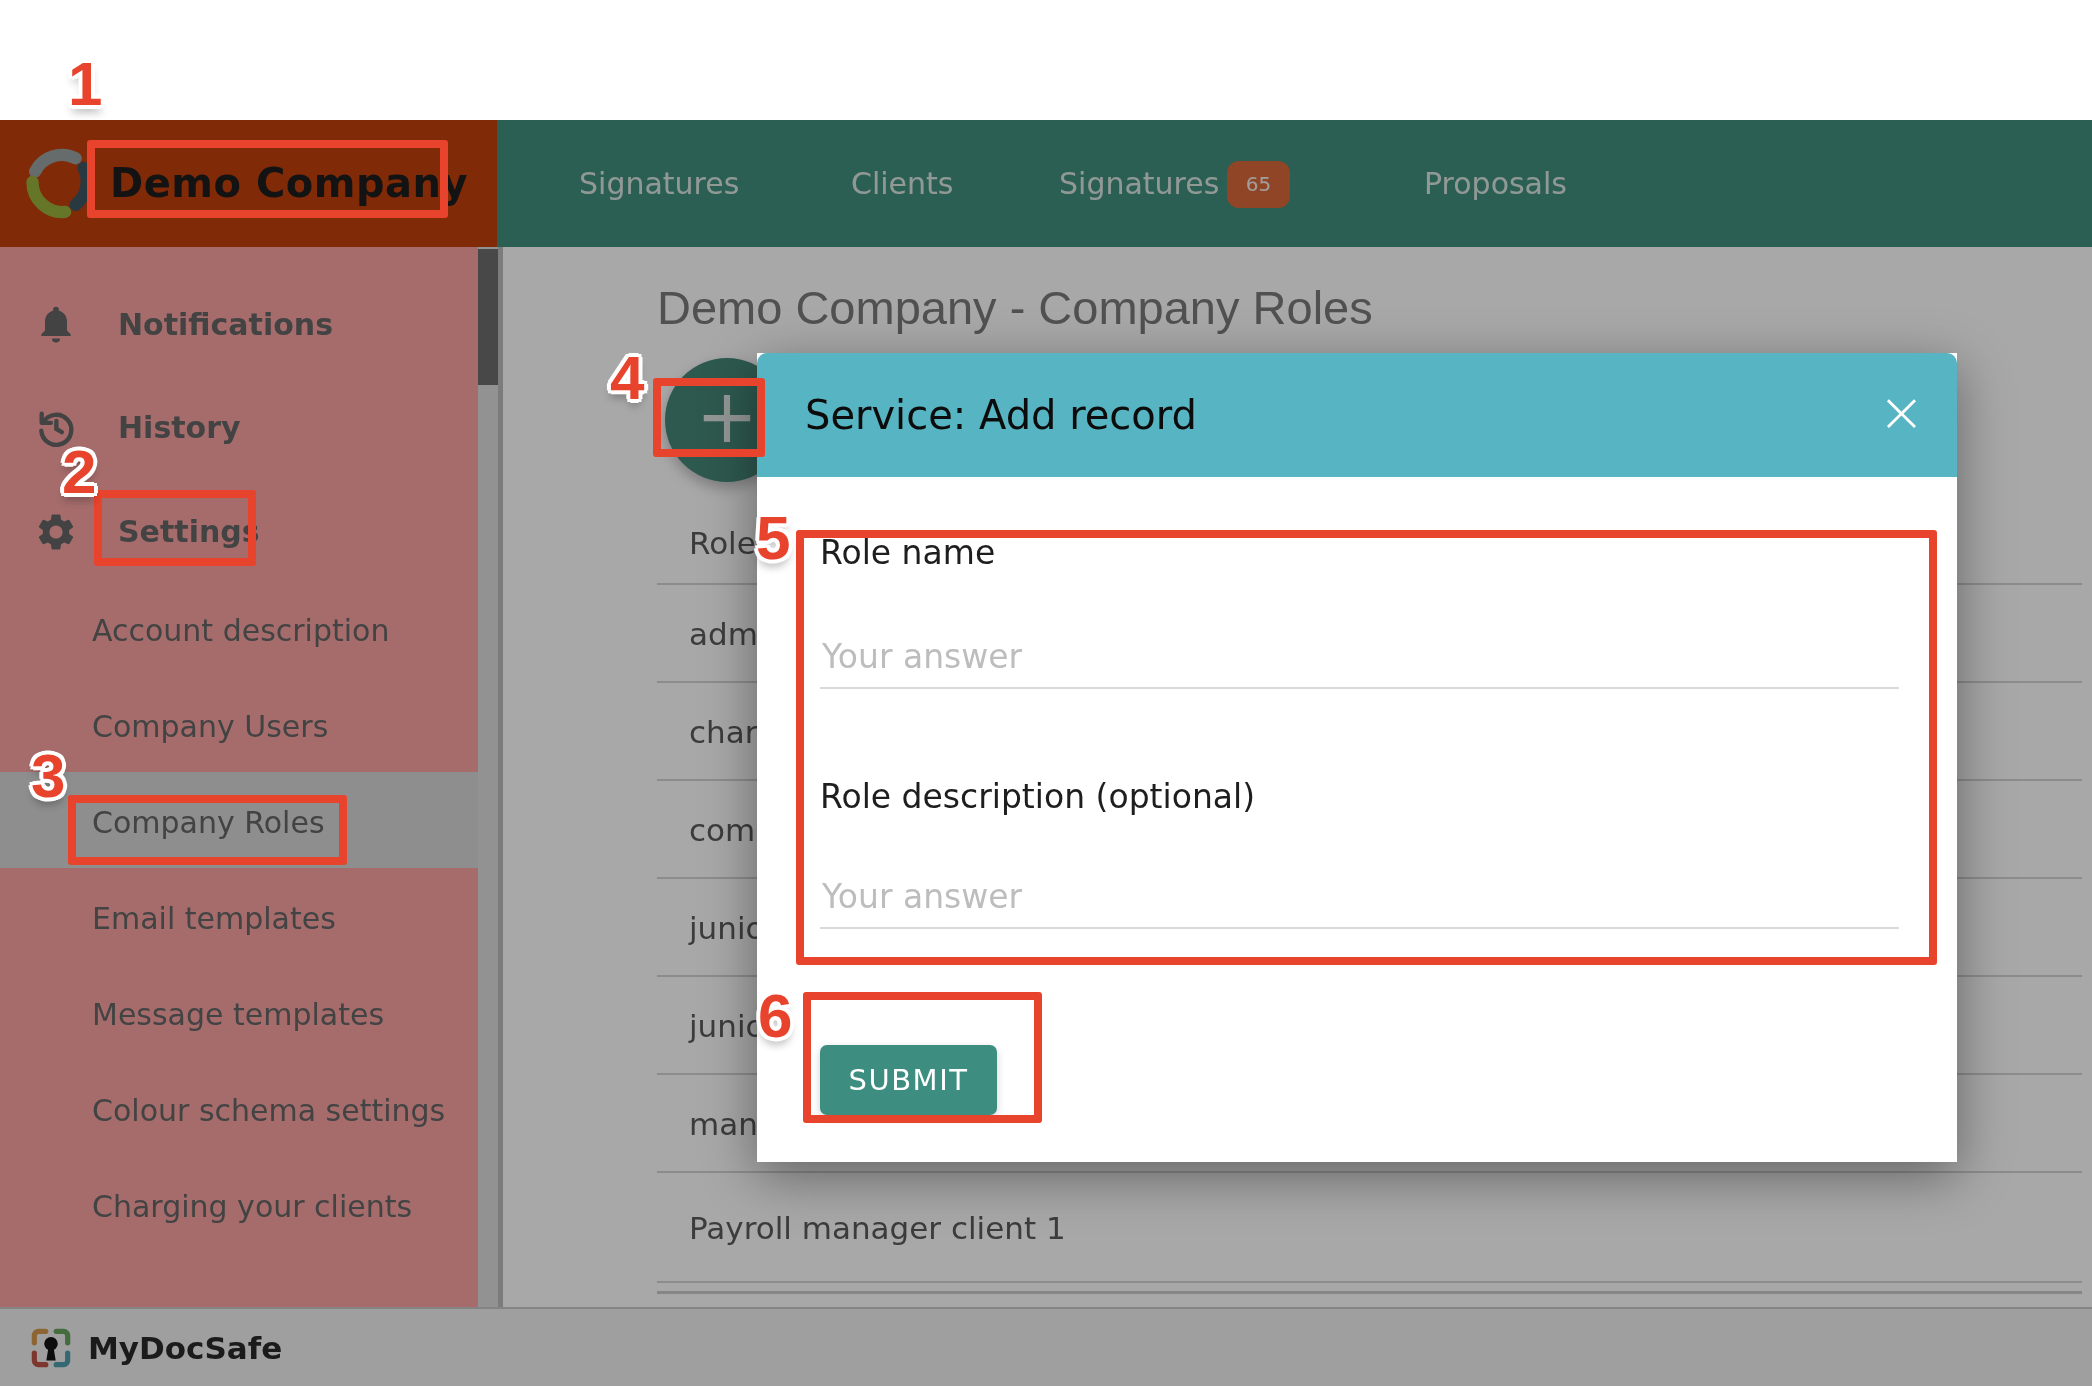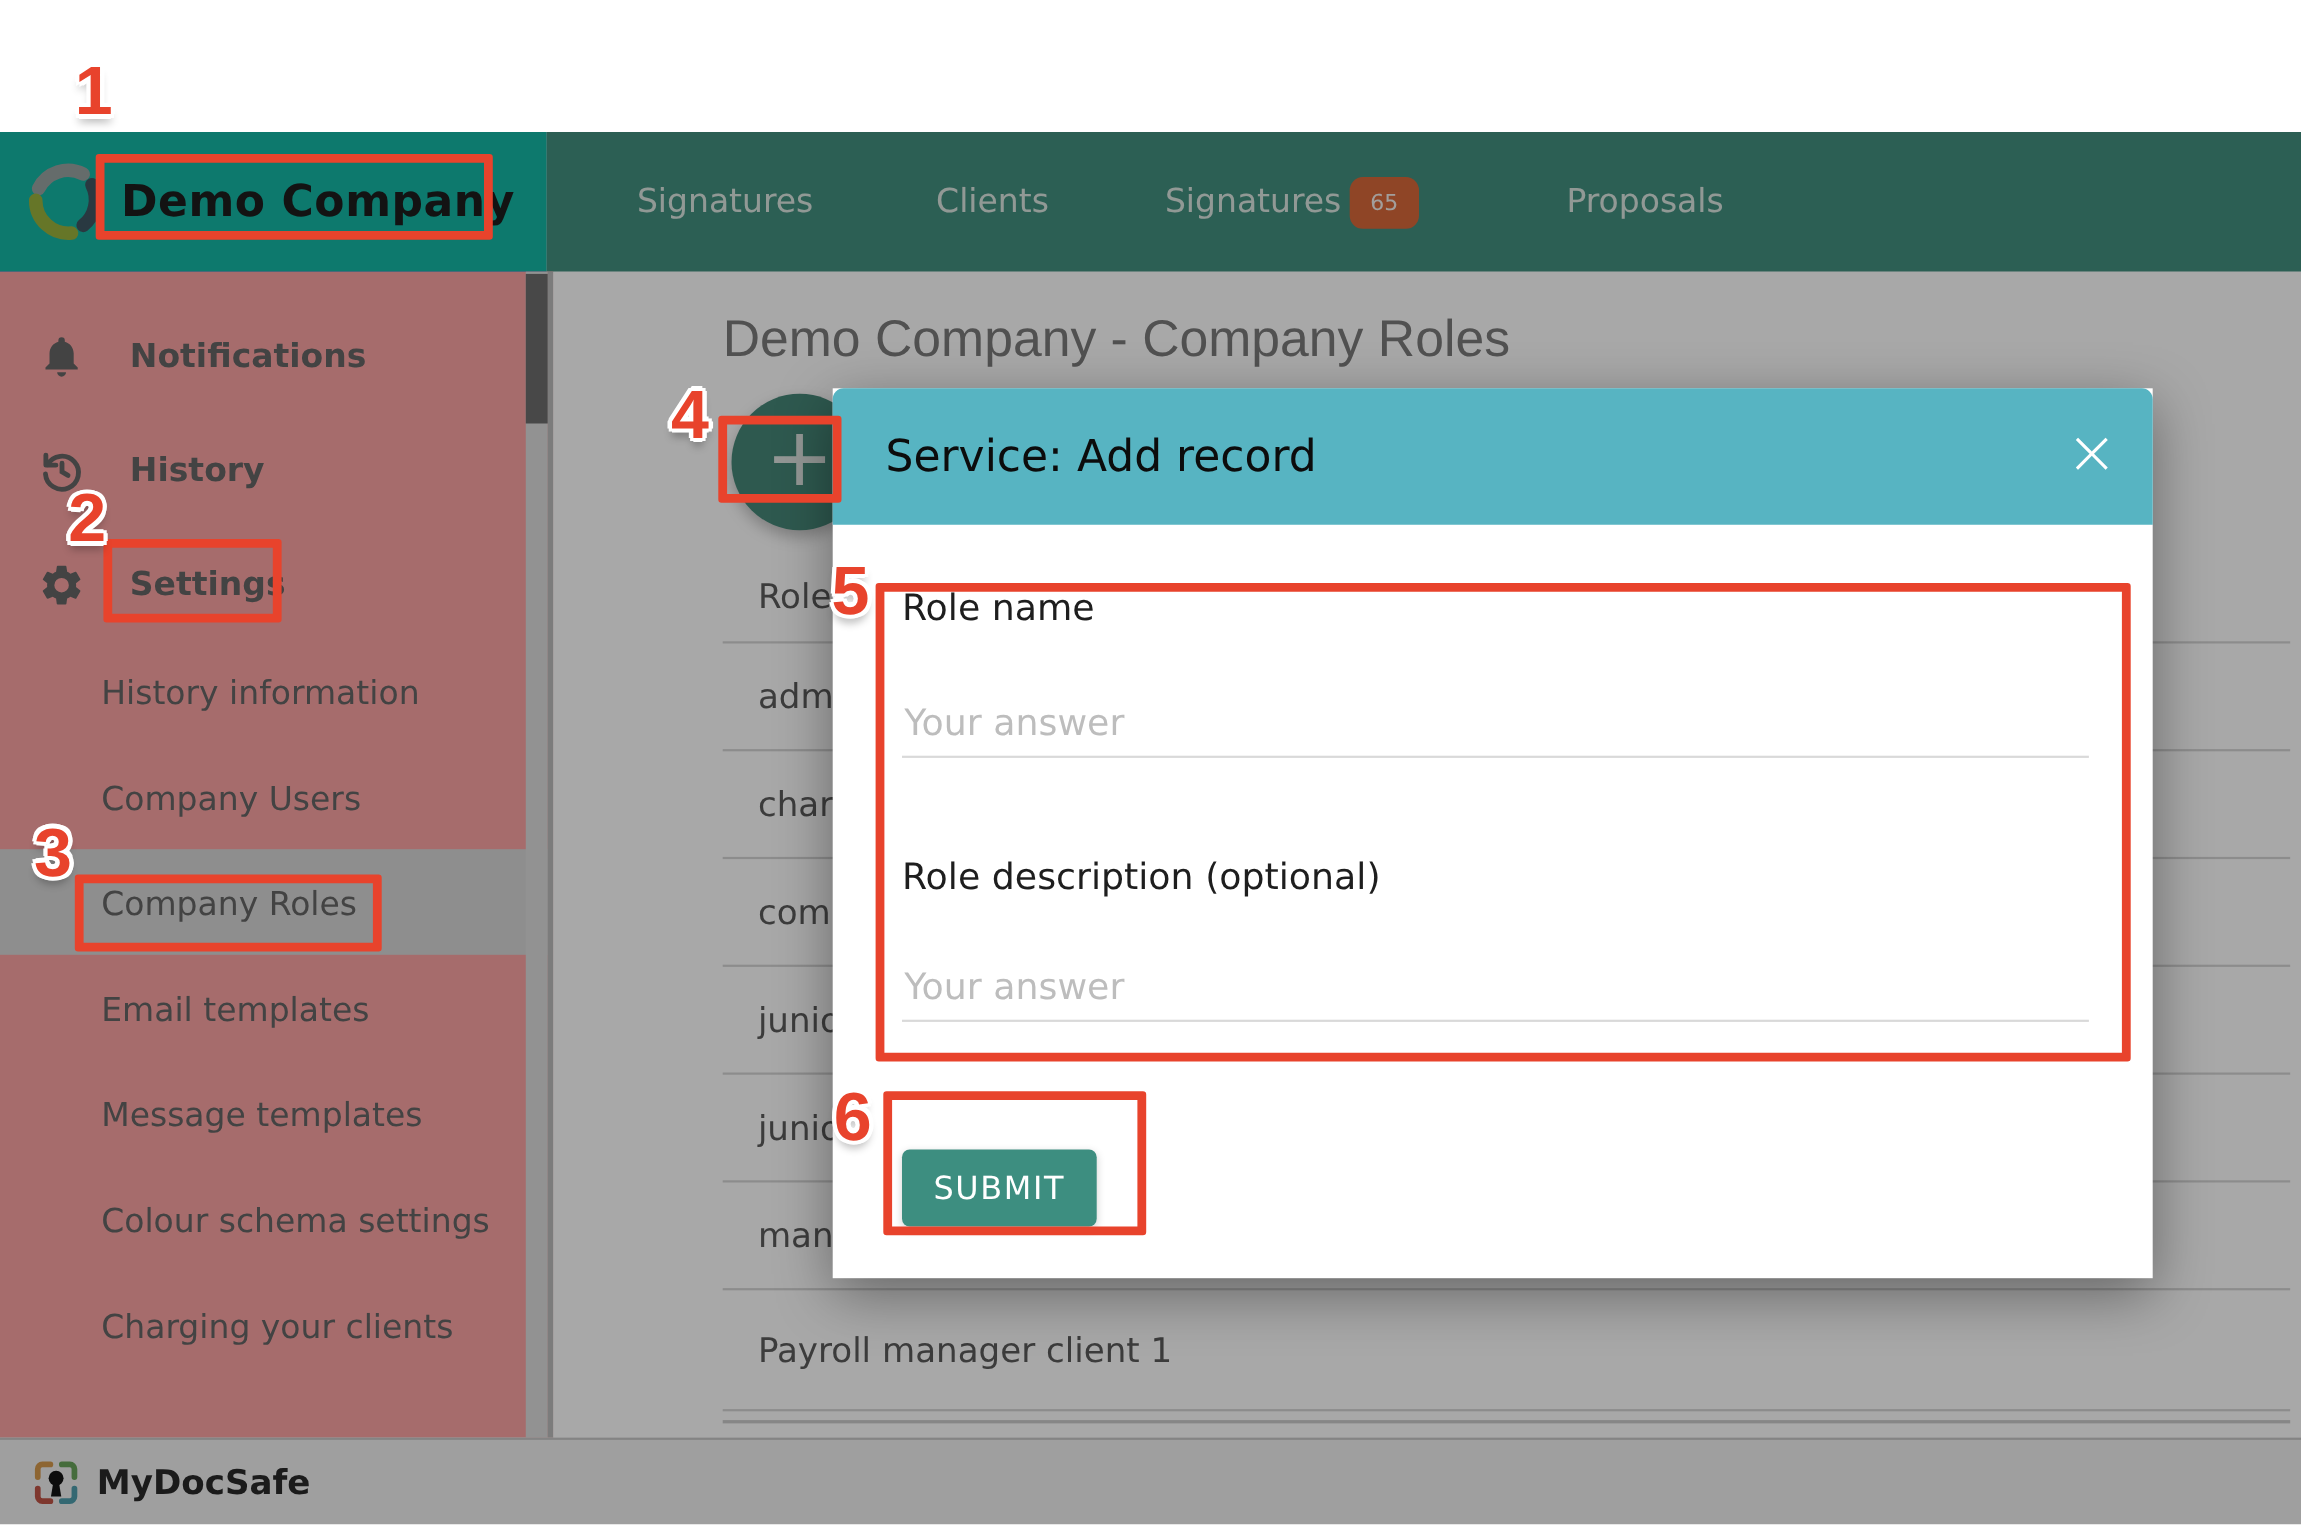--- a/index.html
+++ b/index.html
@@ -5,21 +5,21 @@
   html,body{margin:0;padding:0;background:#ffffff;}
   .stage{position:relative;width:2092px;height:1386px;overflow:hidden;
          font-family:"DejaVu Sans","Liberation Sans",sans-serif;background:#ffffff;}
   .abs{position:absolute;}
 
   
   .chrome-strip{left:0;top:0;width:2092px;height:120px;background:#ffffff;}
 
   
   .header{left:0;top:120px;width:2092px;height:127px;}
-  .brand{position:absolute;left:0;top:0;width:497px;height:127px;background:#14b8a6;
+  .brand{position:absolute;left:0;top:0;width:497px;height:127px;background:#c2410c;
          border-bottom:2px solid #8b5cf6;}
   .brand-logo{position:absolute;left:14px;top:18px;width:88px;height:88px;}
   .brand-name{position:absolute;left:110px;top:0;height:127px;line-height:127px;
               font-size:40px;font-weight:bold;color:#1d1d1d;letter-spacing:.5px;}
   .nav{position:absolute;left:497px;top:0;width:1595px;height:127px;background:#449080;}
   .nav-item{position:absolute;top:0;height:127px;line-height:127px;font-size:30px;
             color:#dde8e3;}
   .nav-badge{position:absolute;left:730px;top:41px;width:63px;height:47px;background:#d9693b;
              border-radius:12px;color:#f6f0ec;font-size:20px;text-align:center;line-height:47px;}
 
@@ -130,21 +130,21 @@
     </div>
 
     <div class="side-item" style="top:237px">
       <svg class="side-icon" viewBox="0 0 24 24">
         <path fill="#676767" d="M19.14 12.94c.04-.3.06-.61.06-.94s-.02-.64-.07-.94l2.03-1.58a.49.49 0 0 0 .12-.61l-1.92-3.32a.49.49 0 0 0-.59-.22l-2.39.96c-.5-.38-1.03-.7-1.62-.94l-.36-2.54a.484.484 0 0 0-.48-.41h-3.84c-.24 0-.43.17-.47.41l-.36 2.54c-.59.24-1.13.57-1.62.94l-2.39-.96a.488.488 0 0 0-.59.22L2.74 8.87c-.12.21-.08.47.12.61l2.03 1.58c-.05.3-.09.63-.09.94s.02.64.07.94l-2.03 1.58a.49.49 0 0 0-.12.61l1.92 3.32c.12.22.37.29.59.22l2.39-.96c.5.38 1.03.7 1.62.94l.36 2.54c.05.24.24.41.48.41h3.84c.24 0 .44-.17.47-.41l.36-2.54c.59-.24 1.13-.56 1.62-.94l2.39.96c.22.08.47 0 .59-.22l1.92-3.32a.49.49 0 0 0-.12-.61l-2.01-1.58zM12 15.6A3.6 3.6 0 1 1 12 8.4a3.6 3.6 0 0 1 0 7.2z"></path>
       </svg>
       <span class="side-label">Settings</span>
     </div>
 
     <div class="side-item" style="top:336px">
-      <span class="sub-label">History information</span>
+      <span class="sub-label">Account description</span>
     </div>
     <div class="side-item" style="top:432px">
       <span class="sub-label">Company Users</span>
     </div>
     <div class="side-item" style="top:528px">
       <span class="sub-label">Company Roles</span>
     </div>
     <div class="side-item" style="top:624px">
       <span class="sub-label">Email templates</span>
     </div>

